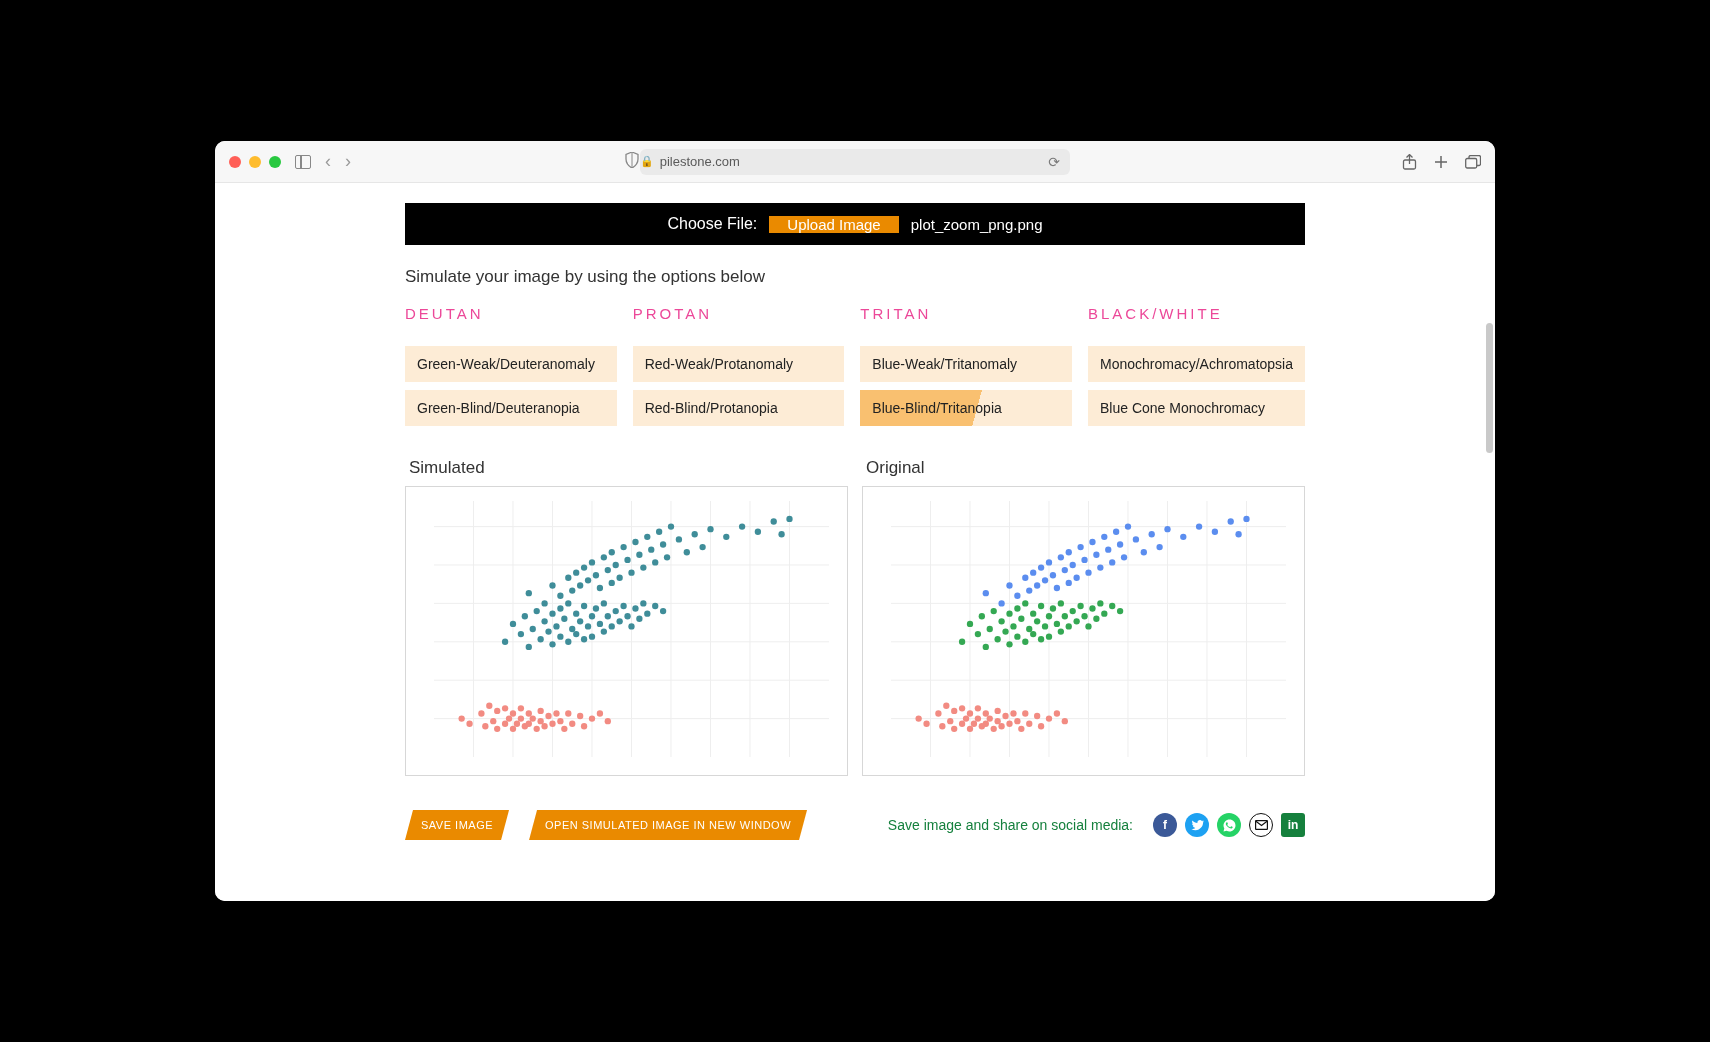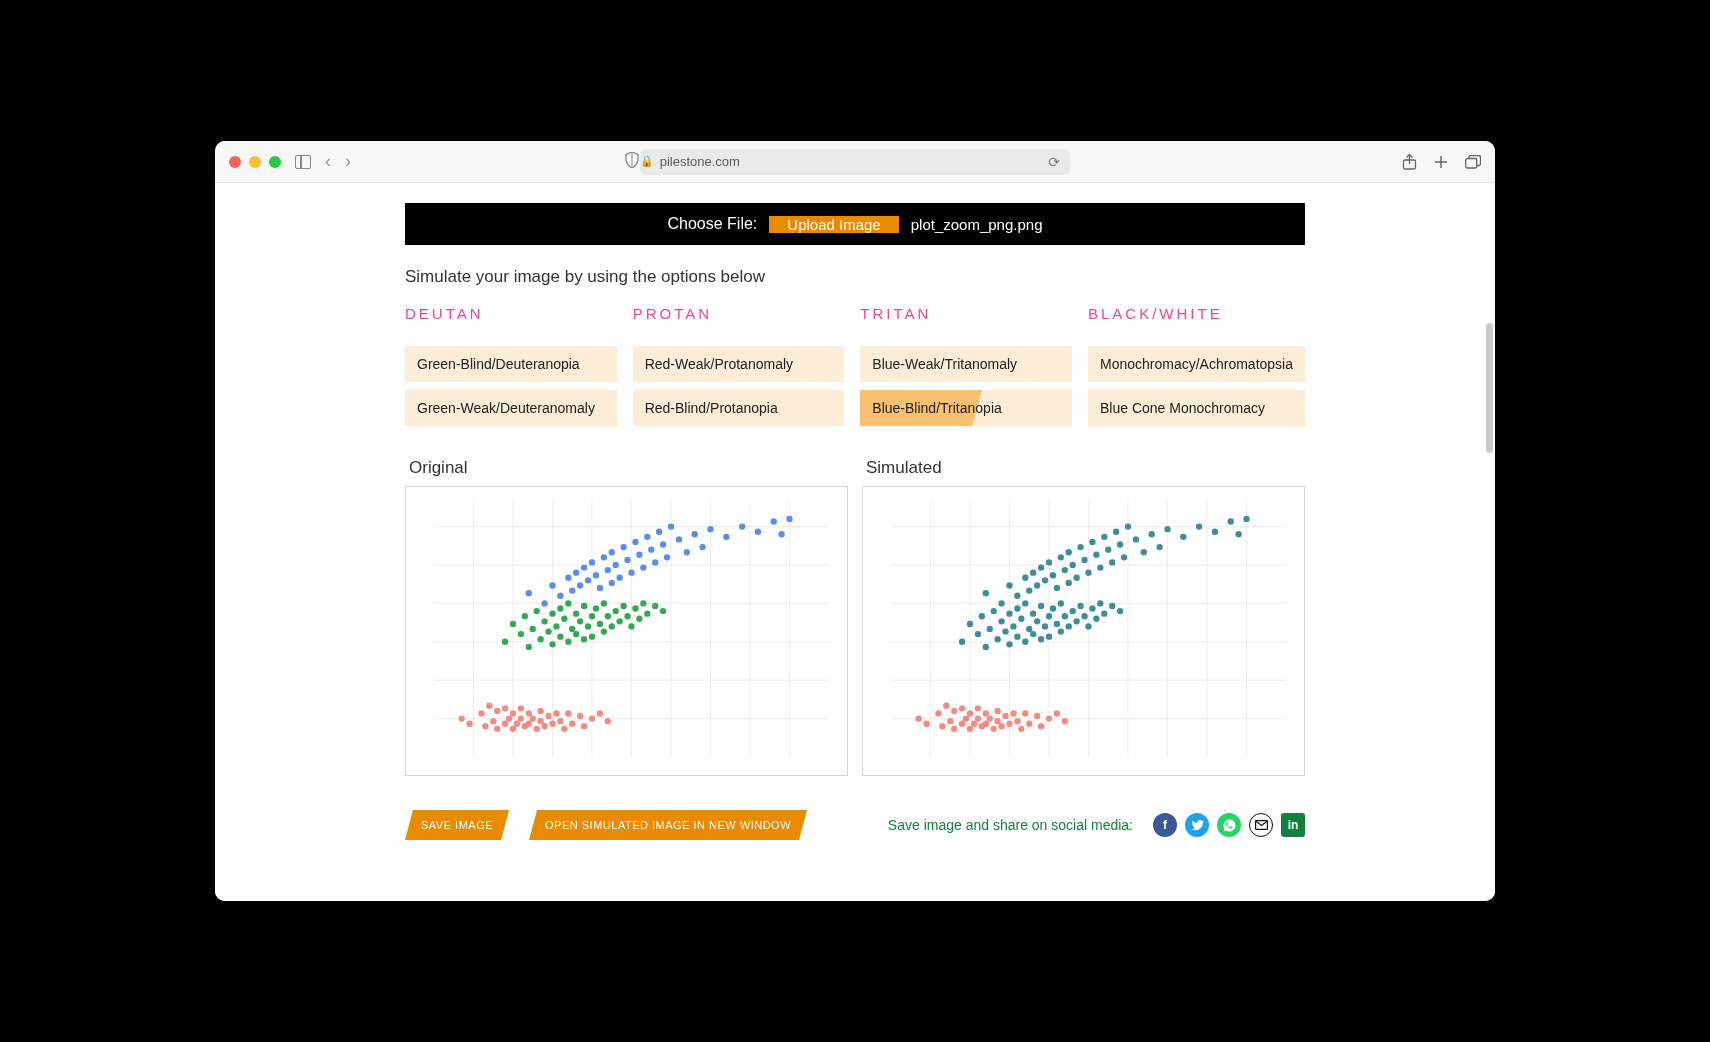--- a/index.html
+++ b/index.html
@@ -166,41 +166,186 @@
         <span>Choose File:</span>
         <span class="upload-btn">Upload Image</span>
         <span class="filename">plot_zoom_png.png</span>
       </div>
 
       <div class="instruct">Simulate your image by using the options below</div>
 
       <div class="cats" id="cats">
           <div>
             <div class="cat-head">DEUTAN</div>
+            <div class="opt">Green-Weak/Deuteranomaly</div>
             <div class="opt">Green-Blind/Deuteranopia</div>
-            <div class="opt">Green-Weak/Deuteranomaly</div>
           </div>
           <div>
             <div class="cat-head">PROTAN</div>
             <div class="opt">Red-Weak/Protanomaly</div>
             <div class="opt">Red-Blind/Protanopia</div>
           </div>
           <div>
             <div class="cat-head">TRITAN</div>
             <div class="opt">Blue-Weak/Tritanomaly</div>
             <div class="opt selected">Blue-Blind/Tritanopia</div>
           </div>
           <div>
             <div class="cat-head">BLACK/WHITE</div>
             <div class="opt">Monochromacy/Achromatopsia</div>
             <div class="opt">Blue Cone Monochromacy</div>
           </div>
         </div>
 
       <div class="imgs">
+        <div class="img-col">
+          <div class="img-label">Simulated</div>
+          <div class="plot">
+              <div class="plot-inner" id="plot-simulated"><svg viewBox="0 0 400 258" preserveAspectRatio="none">
+                  <line x1="40" y1="0" x2="40" y2="258" stroke="#eee" stroke-width="1"></line>
+                  <line x1="80" y1="0" x2="80" y2="258" stroke="#eee" stroke-width="1"></line>
+                  <line x1="120" y1="0" x2="120" y2="258" stroke="#eee" stroke-width="1"></line>
+                  <line x1="160" y1="0" x2="160" y2="258" stroke="#eee" stroke-width="1"></line>
+                  <line x1="200" y1="0" x2="200" y2="258" stroke="#eee" stroke-width="1"></line>
+                  <line x1="240" y1="0" x2="240" y2="258" stroke="#eee" stroke-width="1"></line>
+                  <line x1="280" y1="0" x2="280" y2="258" stroke="#eee" stroke-width="1"></line>
+                  <line x1="320" y1="0" x2="320" y2="258" stroke="#eee" stroke-width="1"></line>
+                  <line x1="360" y1="0" x2="360" y2="258" stroke="#eee" stroke-width="1"></line>
+                  <line x1="0" y1="219.3" x2="400" y2="219.3" stroke="#eee" stroke-width="1"></line>
+                  <line x1="0" y1="180.60000000000002" x2="400" y2="180.60000000000002" stroke="#eee" stroke-width="1"></line>
+                  <line x1="0" y1="141.89999999999998" x2="400" y2="141.89999999999998" stroke="#eee" stroke-width="1"></line>
+                  <line x1="0" y1="103.20000000000002" x2="400" y2="103.20000000000002" stroke="#eee" stroke-width="1"></line>
+                  <line x1="0" y1="64.5" x2="400" y2="64.5" stroke="#eee" stroke-width="1"></line>
+                  <line x1="0" y1="25.799999999999983" x2="400" y2="25.799999999999983" stroke="#eee" stroke-width="1"></line>
+                  <circle cx="28.000000000000004" cy="219.3" r="3.2" fill="#f28b82"></circle>
+                  <circle cx="36" cy="224.46" r="3.2" fill="#f28b82"></circle>
+                  <circle cx="48" cy="214.14" r="3.2" fill="#f28b82"></circle>
+                  <circle cx="52" cy="227.04" r="3.2" fill="#f28b82"></circle>
+                  <circle cx="56.00000000000001" cy="206.4" r="3.2" fill="#f28b82"></circle>
+                  <circle cx="60" cy="221.88" r="3.2" fill="#f28b82"></circle>
+                  <circle cx="64" cy="229.62" r="3.2" fill="#f28b82"></circle>
+                  <circle cx="64" cy="211.56" r="3.2" fill="#f28b82"></circle>
+                  <circle cx="72" cy="224.46" r="3.2" fill="#f28b82"></circle>
+                  <circle cx="72" cy="208.98" r="3.2" fill="#f28b82"></circle>
+                  <circle cx="76" cy="219.3" r="3.2" fill="#f28b82"></circle>
+                  <circle cx="80" cy="229.62" r="3.2" fill="#f28b82"></circle>
+                  <circle cx="80" cy="214.14" r="3.2" fill="#f28b82"></circle>
+                  <circle cx="84" cy="224.46" r="3.2" fill="#f28b82"></circle>
+                  <circle cx="88" cy="208.98" r="3.2" fill="#f28b82"></circle>
+                  <circle cx="88" cy="219.3" r="3.2" fill="#f28b82"></circle>
+                  <circle cx="92" cy="227.04" r="3.2" fill="#f28b82"></circle>
+                  <circle cx="96" cy="214.14" r="3.2" fill="#f28b82"></circle>
+                  <circle cx="96" cy="224.46" r="3.2" fill="#f28b82"></circle>
+                  <circle cx="100" cy="219.3" r="3.2" fill="#f28b82"></circle>
+                  <circle cx="104" cy="229.62" r="3.2" fill="#f28b82"></circle>
+                  <circle cx="108" cy="211.56" r="3.2" fill="#f28b82"></circle>
+                  <circle cx="108" cy="221.88" r="3.2" fill="#f28b82"></circle>
+                  <circle cx="112.00000000000001" cy="227.04" r="3.2" fill="#f28b82"></circle>
+                  <circle cx="115.99999999999999" cy="216.72" r="3.2" fill="#f28b82"></circle>
+                  <circle cx="120" cy="224.46" r="3.2" fill="#f28b82"></circle>
+                  <circle cx="124" cy="214.14" r="3.2" fill="#f28b82"></circle>
+                  <circle cx="128" cy="221.88" r="3.2" fill="#f28b82"></circle>
+                  <circle cx="132" cy="229.62" r="3.2" fill="#f28b82"></circle>
+                  <circle cx="136" cy="214.14" r="3.2" fill="#f28b82"></circle>
+                  <circle cx="140" cy="224.46" r="3.2" fill="#f28b82"></circle>
+                  <circle cx="148" cy="216.72" r="3.2" fill="#f28b82"></circle>
+                  <circle cx="152" cy="227.04" r="3.2" fill="#f28b82"></circle>
+                  <circle cx="160" cy="219.3" r="3.2" fill="#f28b82"></circle>
+                  <circle cx="168" cy="214.14" r="3.2" fill="#f28b82"></circle>
+                  <circle cx="176" cy="221.88" r="3.2" fill="#f28b82"></circle>
+                  <circle cx="72" cy="141.89999999999998" r="3.2" fill="#3f8d99"></circle>
+                  <circle cx="80" cy="123.84" r="3.2" fill="#3f8d99"></circle>
+                  <circle cx="88" cy="134.16000000000003" r="3.2" fill="#3f8d99"></circle>
+                  <circle cx="92" cy="116.1" r="3.2" fill="#3f8d99"></circle>
+                  <circle cx="96" cy="147.06" r="3.2" fill="#3f8d99"></circle>
+                  <circle cx="100" cy="129" r="3.2" fill="#3f8d99"></circle>
+                  <circle cx="104" cy="110.94000000000003" r="3.2" fill="#3f8d99"></circle>
+                  <circle cx="108" cy="139.32" r="3.2" fill="#3f8d99"></circle>
+                  <circle cx="112.00000000000001" cy="121.25999999999999" r="3.2" fill="#3f8d99"></circle>
+                  <circle cx="115.99999999999999" cy="131.57999999999998" r="3.2" fill="#3f8d99"></circle>
+                  <circle cx="120" cy="113.51999999999998" r="3.2" fill="#3f8d99"></circle>
+                  <circle cx="120" cy="144.48000000000002" r="3.2" fill="#3f8d99"></circle>
+                  <circle cx="124" cy="126.41999999999999" r="3.2" fill="#3f8d99"></circle>
+                  <circle cx="128" cy="136.74" r="3.2" fill="#3f8d99"></circle>
+                  <circle cx="128" cy="108.36000000000001" r="3.2" fill="#3f8d99"></circle>
+                  <circle cx="132" cy="118.67999999999998" r="3.2" fill="#3f8d99"></circle>
+                  <circle cx="136" cy="141.89999999999998" r="3.2" fill="#3f8d99"></circle>
+                  <circle cx="136" cy="103.20000000000002" r="3.2" fill="#3f8d99"></circle>
+                  <circle cx="140" cy="129" r="3.2" fill="#3f8d99"></circle>
+                  <circle cx="144" cy="113.51999999999998" r="3.2" fill="#3f8d99"></circle>
+                  <circle cx="144" cy="134.16000000000003" r="3.2" fill="#3f8d99"></circle>
+                  <circle cx="148" cy="121.25999999999999" r="3.2" fill="#3f8d99"></circle>
+                  <circle cx="152" cy="139.32" r="3.2" fill="#3f8d99"></circle>
+                  <circle cx="152" cy="105.78" r="3.2" fill="#3f8d99"></circle>
+                  <circle cx="156" cy="126.41999999999999" r="3.2" fill="#3f8d99"></circle>
+                  <circle cx="160" cy="116.1" r="3.2" fill="#3f8d99"></circle>
+                  <circle cx="160" cy="136.74" r="3.2" fill="#3f8d99"></circle>
+                  <circle cx="164" cy="108.36000000000001" r="3.2" fill="#3f8d99"></circle>
+                  <circle cx="168" cy="123.84" r="3.2" fill="#3f8d99"></circle>
+                  <circle cx="172" cy="131.57999999999998" r="3.2" fill="#3f8d99"></circle>
+                  <circle cx="172" cy="103.20000000000002" r="3.2" fill="#3f8d99"></circle>
+                  <circle cx="176" cy="116.1" r="3.2" fill="#3f8d99"></circle>
+                  <circle cx="180" cy="126.41999999999999" r="3.2" fill="#3f8d99"></circle>
+                  <circle cx="184" cy="110.94000000000003" r="3.2" fill="#3f8d99"></circle>
+                  <circle cx="188" cy="121.25999999999999" r="3.2" fill="#3f8d99"></circle>
+                  <circle cx="192" cy="105.78" r="3.2" fill="#3f8d99"></circle>
+                  <circle cx="196" cy="116.1" r="3.2" fill="#3f8d99"></circle>
+                  <circle cx="200" cy="126.41999999999999" r="3.2" fill="#3f8d99"></circle>
+                  <circle cx="204" cy="108.36000000000001" r="3.2" fill="#3f8d99"></circle>
+                  <circle cx="208" cy="118.67999999999998" r="3.2" fill="#3f8d99"></circle>
+                  <circle cx="212" cy="103.20000000000002" r="3.2" fill="#3f8d99"></circle>
+                  <circle cx="216" cy="113.51999999999998" r="3.2" fill="#3f8d99"></circle>
+                  <circle cx="224.00000000000003" cy="105.78" r="3.2" fill="#3f8d99"></circle>
+                  <circle cx="231.99999999999997" cy="110.94000000000003" r="3.2" fill="#3f8d99"></circle>
+                  <circle cx="96" cy="92.88" r="3.2" fill="#3f8d99"></circle>
+                  <circle cx="112.00000000000001" cy="103.20000000000002" r="3.2" fill="#3f8d99"></circle>
+                  <circle cx="120" cy="85.13999999999999" r="3.2" fill="#3f8d99"></circle>
+                  <circle cx="128" cy="95.46000000000001" r="3.2" fill="#3f8d99"></circle>
+                  <circle cx="136" cy="77.4" r="3.2" fill="#3f8d99"></circle>
+                  <circle cx="140" cy="90.29999999999998" r="3.2" fill="#3f8d99"></circle>
+                  <circle cx="144" cy="72.24000000000001" r="3.2" fill="#3f8d99"></circle>
+                  <circle cx="148" cy="85.13999999999999" r="3.2" fill="#3f8d99"></circle>
+                  <circle cx="152" cy="67.08000000000001" r="3.2" fill="#3f8d99"></circle>
+                  <circle cx="156" cy="79.98000000000002" r="3.2" fill="#3f8d99"></circle>
+                  <circle cx="160" cy="61.91999999999999" r="3.2" fill="#3f8d99"></circle>
+                  <circle cx="164" cy="74.82000000000002" r="3.2" fill="#3f8d99"></circle>
+                  <circle cx="168" cy="87.72" r="3.2" fill="#3f8d99"></circle>
+                  <circle cx="172" cy="56.75999999999999" r="3.2" fill="#3f8d99"></circle>
+                  <circle cx="176" cy="69.66" r="3.2" fill="#3f8d99"></circle>
+                  <circle cx="180" cy="82.55999999999997" r="3.2" fill="#3f8d99"></circle>
+                  <circle cx="180" cy="51.599999999999994" r="3.2" fill="#3f8d99"></circle>
+                  <circle cx="184" cy="64.5" r="3.2" fill="#3f8d99"></circle>
+                  <circle cx="188" cy="77.4" r="3.2" fill="#3f8d99"></circle>
+                  <circle cx="192" cy="46.440000000000026" r="3.2" fill="#3f8d99"></circle>
+                  <circle cx="196" cy="59.34" r="3.2" fill="#3f8d99"></circle>
+                  <circle cx="200" cy="72.24000000000001" r="3.2" fill="#3f8d99"></circle>
+                  <circle cx="204" cy="41.28" r="3.2" fill="#3f8d99"></circle>
+                  <circle cx="208" cy="54.17999999999998" r="3.2" fill="#3f8d99"></circle>
+                  <circle cx="212" cy="67.08000000000001" r="3.2" fill="#3f8d99"></circle>
+                  <circle cx="216" cy="36.120000000000005" r="3.2" fill="#3f8d99"></circle>
+                  <circle cx="220.00000000000003" cy="49.01999999999998" r="3.2" fill="#3f8d99"></circle>
+                  <circle cx="224.00000000000003" cy="61.91999999999999" r="3.2" fill="#3f8d99"></circle>
+                  <circle cx="227.99999999999997" cy="30.960000000000008" r="3.2" fill="#3f8d99"></circle>
+                  <circle cx="231.99999999999997" cy="43.860000000000014" r="3.2" fill="#3f8d99"></circle>
+                  <circle cx="236" cy="56.75999999999999" r="3.2" fill="#3f8d99"></circle>
+                  <circle cx="240" cy="25.799999999999983" r="3.2" fill="#3f8d99"></circle>
+                  <circle cx="248" cy="38.70000000000002" r="3.2" fill="#3f8d99"></circle>
+                  <circle cx="256" cy="51.599999999999994" r="3.2" fill="#3f8d99"></circle>
+                  <circle cx="264" cy="33.53999999999999" r="3.2" fill="#3f8d99"></circle>
+                  <circle cx="272" cy="46.440000000000026" r="3.2" fill="#3f8d99"></circle>
+                  <circle cx="280" cy="28.379999999999995" r="3.2" fill="#3f8d99"></circle>
+                  <circle cx="296" cy="36.120000000000005" r="3.2" fill="#3f8d99"></circle>
+                  <circle cx="312" cy="25.799999999999983" r="3.2" fill="#3f8d99"></circle>
+                  <circle cx="328" cy="30.960000000000008" r="3.2" fill="#3f8d99"></circle>
+                  <circle cx="344" cy="20.639999999999986" r="3.2" fill="#3f8d99"></circle>
+                  <circle cx="352" cy="33.53999999999999" r="3.2" fill="#3f8d99"></circle>
+                  <circle cx="360" cy="18.059999999999974" r="3.2" fill="#3f8d99"></circle>
+                </svg></div>
+            </div>
+        </div>
         <div class="img-col">
           <div class="img-label">Original</div>
           <div class="plot">
               <div class="plot-inner" id="plot-original"><svg viewBox="0 0 400 258" preserveAspectRatio="none">
                   <line x1="40" y1="0" x2="40" y2="258" stroke="#eee" stroke-width="1"></line>
                   <line x1="80" y1="0" x2="80" y2="258" stroke="#eee" stroke-width="1"></line>
                   <line x1="120" y1="0" x2="120" y2="258" stroke="#eee" stroke-width="1"></line>
                   <line x1="160" y1="0" x2="160" y2="258" stroke="#eee" stroke-width="1"></line>
                   <line x1="200" y1="0" x2="200" y2="258" stroke="#eee" stroke-width="1"></line>
                   <line x1="240" y1="0" x2="240" y2="258" stroke="#eee" stroke-width="1"></line>
@@ -332,165 +477,20 @@
                   <circle cx="280" cy="28.379999999999995" r="3.2" fill="#5b8def"></circle>
                   <circle cx="296" cy="36.120000000000005" r="3.2" fill="#5b8def"></circle>
                   <circle cx="312" cy="25.799999999999983" r="3.2" fill="#5b8def"></circle>
                   <circle cx="328" cy="30.960000000000008" r="3.2" fill="#5b8def"></circle>
                   <circle cx="344" cy="20.639999999999986" r="3.2" fill="#5b8def"></circle>
                   <circle cx="352" cy="33.53999999999999" r="3.2" fill="#5b8def"></circle>
                   <circle cx="360" cy="18.059999999999974" r="3.2" fill="#5b8def"></circle>
                 </svg></div>
             </div>
         </div>
-        <div class="img-col">
-          <div class="img-label">Simulated</div>
-          <div class="plot">
-              <div class="plot-inner" id="plot-simulated"><svg viewBox="0 0 400 258" preserveAspectRatio="none">
-                  <line x1="40" y1="0" x2="40" y2="258" stroke="#eee" stroke-width="1"></line>
-                  <line x1="80" y1="0" x2="80" y2="258" stroke="#eee" stroke-width="1"></line>
-                  <line x1="120" y1="0" x2="120" y2="258" stroke="#eee" stroke-width="1"></line>
-                  <line x1="160" y1="0" x2="160" y2="258" stroke="#eee" stroke-width="1"></line>
-                  <line x1="200" y1="0" x2="200" y2="258" stroke="#eee" stroke-width="1"></line>
-                  <line x1="240" y1="0" x2="240" y2="258" stroke="#eee" stroke-width="1"></line>
-                  <line x1="280" y1="0" x2="280" y2="258" stroke="#eee" stroke-width="1"></line>
-                  <line x1="320" y1="0" x2="320" y2="258" stroke="#eee" stroke-width="1"></line>
-                  <line x1="360" y1="0" x2="360" y2="258" stroke="#eee" stroke-width="1"></line>
-                  <line x1="0" y1="219.3" x2="400" y2="219.3" stroke="#eee" stroke-width="1"></line>
-                  <line x1="0" y1="180.60000000000002" x2="400" y2="180.60000000000002" stroke="#eee" stroke-width="1"></line>
-                  <line x1="0" y1="141.89999999999998" x2="400" y2="141.89999999999998" stroke="#eee" stroke-width="1"></line>
-                  <line x1="0" y1="103.20000000000002" x2="400" y2="103.20000000000002" stroke="#eee" stroke-width="1"></line>
-                  <line x1="0" y1="64.5" x2="400" y2="64.5" stroke="#eee" stroke-width="1"></line>
-                  <line x1="0" y1="25.799999999999983" x2="400" y2="25.799999999999983" stroke="#eee" stroke-width="1"></line>
-                  <circle cx="28.000000000000004" cy="219.3" r="3.2" fill="#f28b82"></circle>
-                  <circle cx="36" cy="224.46" r="3.2" fill="#f28b82"></circle>
-                  <circle cx="48" cy="214.14" r="3.2" fill="#f28b82"></circle>
-                  <circle cx="52" cy="227.04" r="3.2" fill="#f28b82"></circle>
-                  <circle cx="56.00000000000001" cy="206.4" r="3.2" fill="#f28b82"></circle>
-                  <circle cx="60" cy="221.88" r="3.2" fill="#f28b82"></circle>
-                  <circle cx="64" cy="229.62" r="3.2" fill="#f28b82"></circle>
-                  <circle cx="64" cy="211.56" r="3.2" fill="#f28b82"></circle>
-                  <circle cx="72" cy="224.46" r="3.2" fill="#f28b82"></circle>
-                  <circle cx="72" cy="208.98" r="3.2" fill="#f28b82"></circle>
-                  <circle cx="76" cy="219.3" r="3.2" fill="#f28b82"></circle>
-                  <circle cx="80" cy="229.62" r="3.2" fill="#f28b82"></circle>
-                  <circle cx="80" cy="214.14" r="3.2" fill="#f28b82"></circle>
-                  <circle cx="84" cy="224.46" r="3.2" fill="#f28b82"></circle>
-                  <circle cx="88" cy="208.98" r="3.2" fill="#f28b82"></circle>
-                  <circle cx="88" cy="219.3" r="3.2" fill="#f28b82"></circle>
-                  <circle cx="92" cy="227.04" r="3.2" fill="#f28b82"></circle>
-                  <circle cx="96" cy="214.14" r="3.2" fill="#f28b82"></circle>
-                  <circle cx="96" cy="224.46" r="3.2" fill="#f28b82"></circle>
-                  <circle cx="100" cy="219.3" r="3.2" fill="#f28b82"></circle>
-                  <circle cx="104" cy="229.62" r="3.2" fill="#f28b82"></circle>
-                  <circle cx="108" cy="211.56" r="3.2" fill="#f28b82"></circle>
-                  <circle cx="108" cy="221.88" r="3.2" fill="#f28b82"></circle>
-                  <circle cx="112.00000000000001" cy="227.04" r="3.2" fill="#f28b82"></circle>
-                  <circle cx="115.99999999999999" cy="216.72" r="3.2" fill="#f28b82"></circle>
-                  <circle cx="120" cy="224.46" r="3.2" fill="#f28b82"></circle>
-                  <circle cx="124" cy="214.14" r="3.2" fill="#f28b82"></circle>
-                  <circle cx="128" cy="221.88" r="3.2" fill="#f28b82"></circle>
-                  <circle cx="132" cy="229.62" r="3.2" fill="#f28b82"></circle>
-                  <circle cx="136" cy="214.14" r="3.2" fill="#f28b82"></circle>
-                  <circle cx="140" cy="224.46" r="3.2" fill="#f28b82"></circle>
-                  <circle cx="148" cy="216.72" r="3.2" fill="#f28b82"></circle>
-                  <circle cx="152" cy="227.04" r="3.2" fill="#f28b82"></circle>
-                  <circle cx="160" cy="219.3" r="3.2" fill="#f28b82"></circle>
-                  <circle cx="168" cy="214.14" r="3.2" fill="#f28b82"></circle>
-                  <circle cx="176" cy="221.88" r="3.2" fill="#f28b82"></circle>
-                  <circle cx="72" cy="141.89999999999998" r="3.2" fill="#3f8d99"></circle>
-                  <circle cx="80" cy="123.84" r="3.2" fill="#3f8d99"></circle>
-                  <circle cx="88" cy="134.16000000000003" r="3.2" fill="#3f8d99"></circle>
-                  <circle cx="92" cy="116.1" r="3.2" fill="#3f8d99"></circle>
-                  <circle cx="96" cy="147.06" r="3.2" fill="#3f8d99"></circle>
-                  <circle cx="100" cy="129" r="3.2" fill="#3f8d99"></circle>
-                  <circle cx="104" cy="110.94000000000003" r="3.2" fill="#3f8d99"></circle>
-                  <circle cx="108" cy="139.32" r="3.2" fill="#3f8d99"></circle>
-                  <circle cx="112.00000000000001" cy="121.25999999999999" r="3.2" fill="#3f8d99"></circle>
-                  <circle cx="115.99999999999999" cy="131.57999999999998" r="3.2" fill="#3f8d99"></circle>
-                  <circle cx="120" cy="113.51999999999998" r="3.2" fill="#3f8d99"></circle>
-                  <circle cx="120" cy="144.48000000000002" r="3.2" fill="#3f8d99"></circle>
-                  <circle cx="124" cy="126.41999999999999" r="3.2" fill="#3f8d99"></circle>
-                  <circle cx="128" cy="136.74" r="3.2" fill="#3f8d99"></circle>
-                  <circle cx="128" cy="108.36000000000001" r="3.2" fill="#3f8d99"></circle>
-                  <circle cx="132" cy="118.67999999999998" r="3.2" fill="#3f8d99"></circle>
-                  <circle cx="136" cy="141.89999999999998" r="3.2" fill="#3f8d99"></circle>
-                  <circle cx="136" cy="103.20000000000002" r="3.2" fill="#3f8d99"></circle>
-                  <circle cx="140" cy="129" r="3.2" fill="#3f8d99"></circle>
-                  <circle cx="144" cy="113.51999999999998" r="3.2" fill="#3f8d99"></circle>
-                  <circle cx="144" cy="134.16000000000003" r="3.2" fill="#3f8d99"></circle>
-                  <circle cx="148" cy="121.25999999999999" r="3.2" fill="#3f8d99"></circle>
-                  <circle cx="152" cy="139.32" r="3.2" fill="#3f8d99"></circle>
-                  <circle cx="152" cy="105.78" r="3.2" fill="#3f8d99"></circle>
-                  <circle cx="156" cy="126.41999999999999" r="3.2" fill="#3f8d99"></circle>
-                  <circle cx="160" cy="116.1" r="3.2" fill="#3f8d99"></circle>
-                  <circle cx="160" cy="136.74" r="3.2" fill="#3f8d99"></circle>
-                  <circle cx="164" cy="108.36000000000001" r="3.2" fill="#3f8d99"></circle>
-                  <circle cx="168" cy="123.84" r="3.2" fill="#3f8d99"></circle>
-                  <circle cx="172" cy="131.57999999999998" r="3.2" fill="#3f8d99"></circle>
-                  <circle cx="172" cy="103.20000000000002" r="3.2" fill="#3f8d99"></circle>
-                  <circle cx="176" cy="116.1" r="3.2" fill="#3f8d99"></circle>
-                  <circle cx="180" cy="126.41999999999999" r="3.2" fill="#3f8d99"></circle>
-                  <circle cx="184" cy="110.94000000000003" r="3.2" fill="#3f8d99"></circle>
-                  <circle cx="188" cy="121.25999999999999" r="3.2" fill="#3f8d99"></circle>
-                  <circle cx="192" cy="105.78" r="3.2" fill="#3f8d99"></circle>
-                  <circle cx="196" cy="116.1" r="3.2" fill="#3f8d99"></circle>
-                  <circle cx="200" cy="126.41999999999999" r="3.2" fill="#3f8d99"></circle>
-                  <circle cx="204" cy="108.36000000000001" r="3.2" fill="#3f8d99"></circle>
-                  <circle cx="208" cy="118.67999999999998" r="3.2" fill="#3f8d99"></circle>
-                  <circle cx="212" cy="103.20000000000002" r="3.2" fill="#3f8d99"></circle>
-                  <circle cx="216" cy="113.51999999999998" r="3.2" fill="#3f8d99"></circle>
-                  <circle cx="224.00000000000003" cy="105.78" r="3.2" fill="#3f8d99"></circle>
-                  <circle cx="231.99999999999997" cy="110.94000000000003" r="3.2" fill="#3f8d99"></circle>
-                  <circle cx="96" cy="92.88" r="3.2" fill="#3f8d99"></circle>
-                  <circle cx="112.00000000000001" cy="103.20000000000002" r="3.2" fill="#3f8d99"></circle>
-                  <circle cx="120" cy="85.13999999999999" r="3.2" fill="#3f8d99"></circle>
-                  <circle cx="128" cy="95.46000000000001" r="3.2" fill="#3f8d99"></circle>
-                  <circle cx="136" cy="77.4" r="3.2" fill="#3f8d99"></circle>
-                  <circle cx="140" cy="90.29999999999998" r="3.2" fill="#3f8d99"></circle>
-                  <circle cx="144" cy="72.24000000000001" r="3.2" fill="#3f8d99"></circle>
-                  <circle cx="148" cy="85.13999999999999" r="3.2" fill="#3f8d99"></circle>
-                  <circle cx="152" cy="67.08000000000001" r="3.2" fill="#3f8d99"></circle>
-                  <circle cx="156" cy="79.98000000000002" r="3.2" fill="#3f8d99"></circle>
-                  <circle cx="160" cy="61.91999999999999" r="3.2" fill="#3f8d99"></circle>
-                  <circle cx="164" cy="74.82000000000002" r="3.2" fill="#3f8d99"></circle>
-                  <circle cx="168" cy="87.72" r="3.2" fill="#3f8d99"></circle>
-                  <circle cx="172" cy="56.75999999999999" r="3.2" fill="#3f8d99"></circle>
-                  <circle cx="176" cy="69.66" r="3.2" fill="#3f8d99"></circle>
-                  <circle cx="180" cy="82.55999999999997" r="3.2" fill="#3f8d99"></circle>
-                  <circle cx="180" cy="51.599999999999994" r="3.2" fill="#3f8d99"></circle>
-                  <circle cx="184" cy="64.5" r="3.2" fill="#3f8d99"></circle>
-                  <circle cx="188" cy="77.4" r="3.2" fill="#3f8d99"></circle>
-                  <circle cx="192" cy="46.440000000000026" r="3.2" fill="#3f8d99"></circle>
-                  <circle cx="196" cy="59.34" r="3.2" fill="#3f8d99"></circle>
-                  <circle cx="200" cy="72.24000000000001" r="3.2" fill="#3f8d99"></circle>
-                  <circle cx="204" cy="41.28" r="3.2" fill="#3f8d99"></circle>
-                  <circle cx="208" cy="54.17999999999998" r="3.2" fill="#3f8d99"></circle>
-                  <circle cx="212" cy="67.08000000000001" r="3.2" fill="#3f8d99"></circle>
-                  <circle cx="216" cy="36.120000000000005" r="3.2" fill="#3f8d99"></circle>
-                  <circle cx="220.00000000000003" cy="49.01999999999998" r="3.2" fill="#3f8d99"></circle>
-                  <circle cx="224.00000000000003" cy="61.91999999999999" r="3.2" fill="#3f8d99"></circle>
-                  <circle cx="227.99999999999997" cy="30.960000000000008" r="3.2" fill="#3f8d99"></circle>
-                  <circle cx="231.99999999999997" cy="43.860000000000014" r="3.2" fill="#3f8d99"></circle>
-                  <circle cx="236" cy="56.75999999999999" r="3.2" fill="#3f8d99"></circle>
-                  <circle cx="240" cy="25.799999999999983" r="3.2" fill="#3f8d99"></circle>
-                  <circle cx="248" cy="38.70000000000002" r="3.2" fill="#3f8d99"></circle>
-                  <circle cx="256" cy="51.599999999999994" r="3.2" fill="#3f8d99"></circle>
-                  <circle cx="264" cy="33.53999999999999" r="3.2" fill="#3f8d99"></circle>
-                  <circle cx="272" cy="46.440000000000026" r="3.2" fill="#3f8d99"></circle>
-                  <circle cx="280" cy="28.379999999999995" r="3.2" fill="#3f8d99"></circle>
-                  <circle cx="296" cy="36.120000000000005" r="3.2" fill="#3f8d99"></circle>
-                  <circle cx="312" cy="25.799999999999983" r="3.2" fill="#3f8d99"></circle>
-                  <circle cx="328" cy="30.960000000000008" r="3.2" fill="#3f8d99"></circle>
-                  <circle cx="344" cy="20.639999999999986" r="3.2" fill="#3f8d99"></circle>
-                  <circle cx="352" cy="33.53999999999999" r="3.2" fill="#3f8d99"></circle>
-                  <circle cx="360" cy="18.059999999999974" r="3.2" fill="#3f8d99"></circle>
-                </svg></div>
-            </div>
-        </div>
       </div>
 
       <div class="bottom">
         <span class="action-btn">SAVE IMAGE</span>
         <span class="action-btn">OPEN SIMULATED IMAGE IN NEW WINDOW</span>
         <span class="share-text">Save image and share on social media:</span>
         <div class="socials">
           <span class="sicon fb">f</span>
           <span class="sicon tw">
             <svg width="13" height="11" viewBox="0 0 13 11" fill="#fff">

